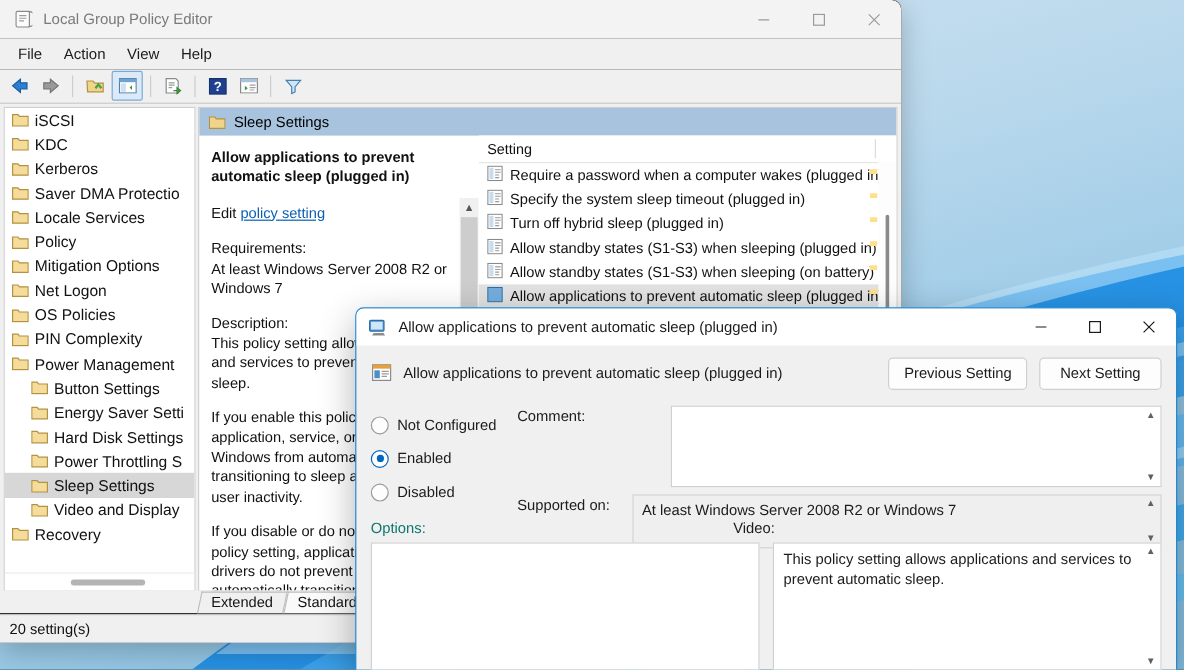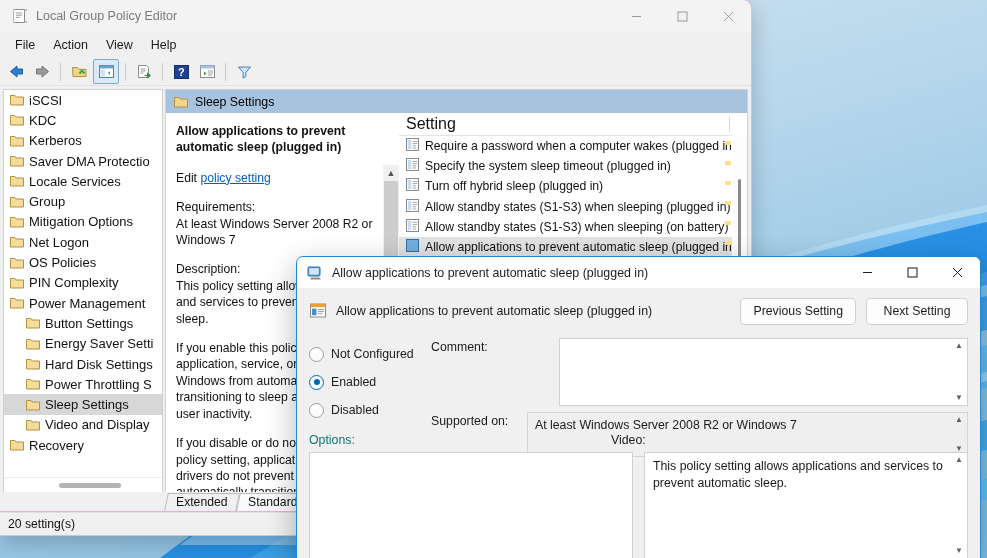--- a/index.html
+++ b/index.html
@@ -14,21 +14,21 @@
   #desktop {
     position: absolute; inset: 0;
     background: linear-gradient(160deg, #cfe2f0 0%, #bcd9ee 30%, #a8cfe8 55%, #8ec4e4 100%);
     overflow: hidden;
   }
 
   
   #gpedit {
     position: absolute; left: 0; top: 0;
     width: 751px; height: 535px;
-    background: #f9a8d4;
+    background: #000000;
     border: 1px solid #c9c9c9;
     border-top: none; border-left: none;
     border-top-right-radius: 8px;
     box-shadow: 0 8px 22px rgba(0,0,0,.22);
     display: flex; flex-direction: column;
     overflow: hidden;
   }
   .titlebar {
     height: 32px; background: #f3f3f3;
     display: flex; align-items: center;
@@ -122,21 +122,21 @@
   .ext-scroll {
     position: absolute; right: 0; top: 52px; width: 16px; bottom: 0;
     background: #f0f0f0;
   }
   .ext-arrow { height: 16px; display:flex;align-items:center;justify-content:center;color:#555;font-size:9px;}
   .ext-thumb { margin: 0 1px; background: #cdcdcd; height: 78px; }
 
   .lst-col { flex: 1; position: relative; min-width: 0; overflow: hidden; background:#fff; }
   .lst-hdr {
     height: 22px; border-bottom: 1px solid #e5e5e5;
-    display: flex; align-items: center; font-size: 16px; color: #111;
+    display: flex; align-items: center; font-size: 12px; color: #111;
     padding-left: 7px; background: #fff;
   }
   .lst-hdr .divider { position:absolute; left:330px; top:3px; width:1px; height:16px; background:#dcdcdc;}
   .lrow {
     height: 20.2px; display: flex; align-items: center;
     font-size: 12.2px; color: #111; white-space: nowrap; padding-left: 7px;
   }
   .lrow.sel { background: #e2e2e2; }
   .lrow .pico { margin-right: 6px; flex: none; }
   .lst-scroll {
@@ -417,21 +417,21 @@
           <div class="tnode">
             <span class="fldr"><svg width="14" height="12" viewBox="0 0 14 12">
                 <path d="M0.5 1.5h4.5l1.2 1.5h7.3v8h-13z" fill="#f5dc9a" stroke="#b39243"></path>
               </svg></span>
             <span>Locale Services</span>
           </div>
           <div class="tnode">
             <span class="fldr"><svg width="14" height="12" viewBox="0 0 14 12">
                 <path d="M0.5 1.5h4.5l1.2 1.5h7.3v8h-13z" fill="#f5dc9a" stroke="#b39243"></path>
               </svg></span>
-            <span>Group</span>
+            <span>Policy</span>
           </div>
           <div class="tnode">
             <span class="fldr"><svg width="14" height="12" viewBox="0 0 14 12">
                 <path d="M0.5 1.5h4.5l1.2 1.5h7.3v8h-13z" fill="#f5dc9a" stroke="#b39243"></path>
               </svg></span>
             <span>Mitigation Options</span>
           </div>
           <div class="tnode">
             <span class="fldr"><svg width="14" height="12" viewBox="0 0 14 12">
                 <path d="M0.5 1.5h4.5l1.2 1.5h7.3v8h-13z" fill="#f5dc9a" stroke="#b39243"></path>

